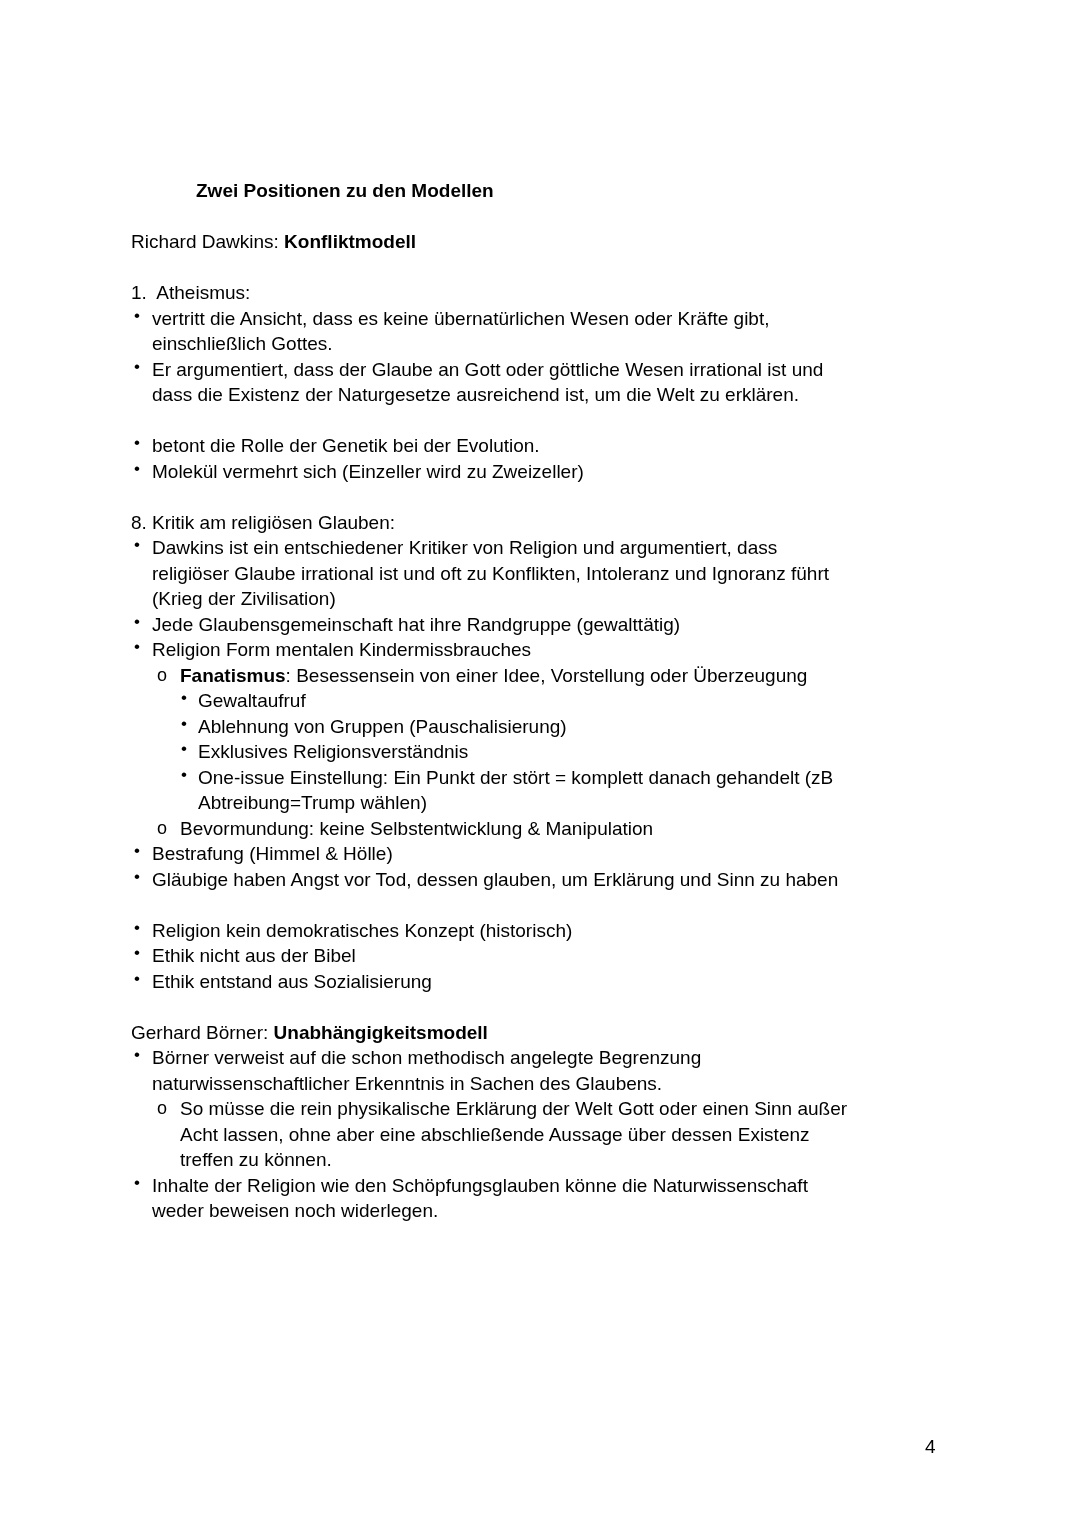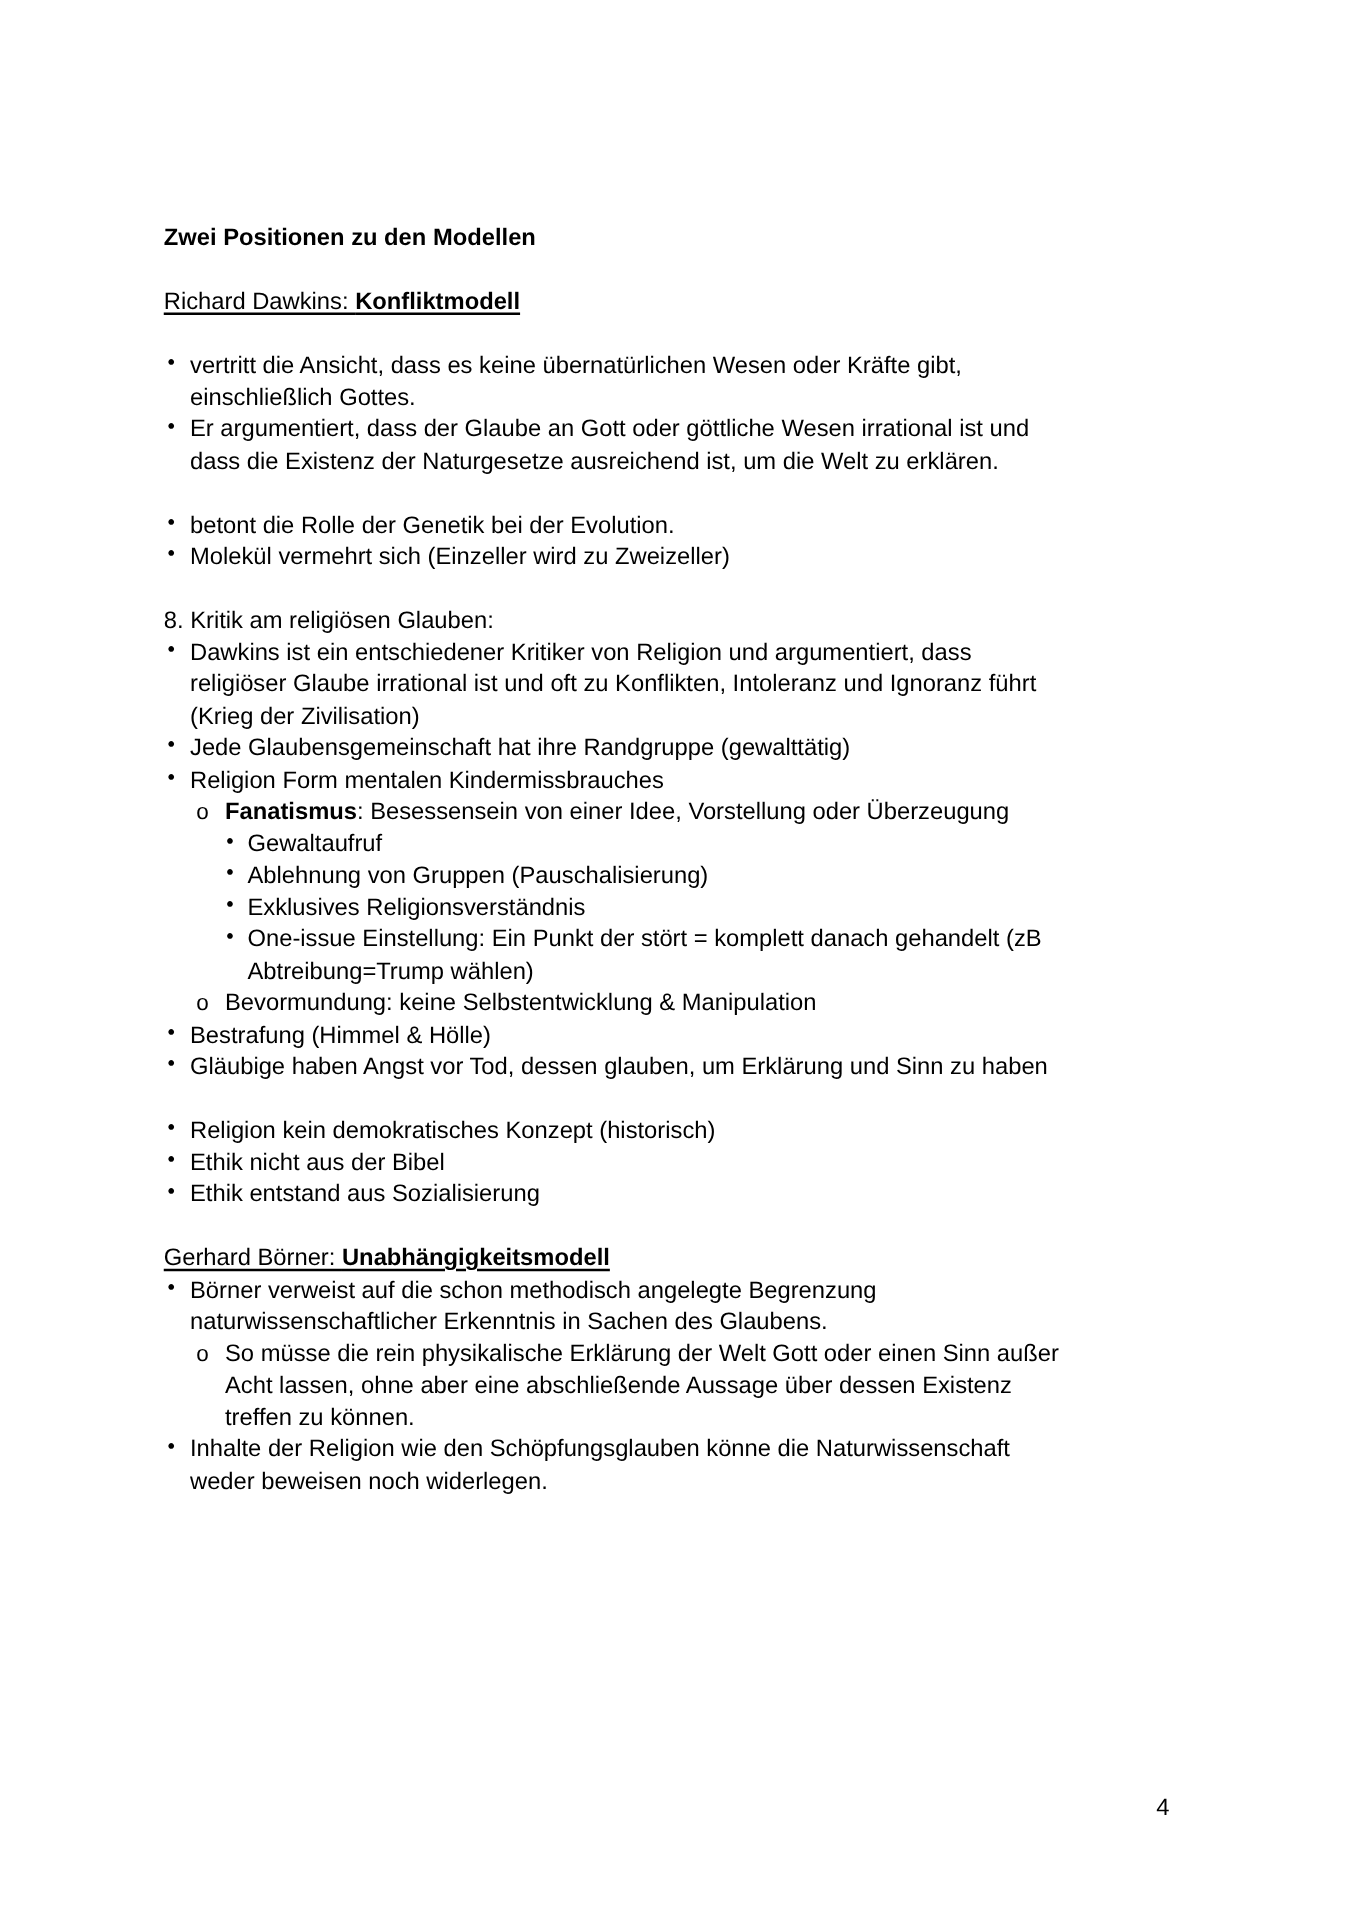--- a/index.html
+++ b/index.html
@@ -20,25 +20,25 @@
   }
   .content {
     position: absolute;
     left: 131px;
     top: 178px;
     width: 840px;
   }
   .line { white-space: pre-wrap; }
   .title {
     font-weight: bold;
+    margin-left: 65px;
   }
   .spacer { height: 25.5px; }
   .run-bold { font-weight: bold; }
   .run-underline {
-    text-decoration: underline;
     text-decoration-thickness: 1.5px;
     text-underline-offset: 3px;
   }
   .bullet { display: flex; align-items: flex-start; }
   .bullet .marker {
     flex: none;
     white-space: pre;
   }
   .bullet .btext {
     flex: 1 1 auto;
@@ -66,20 +66,21 @@
 </head>
 <body>
 
 <div class="page">
   <div class="content">
     <div class="line title">Zwei Positionen zu den Modellen</div>
     <div>
         <div class="spacer"></div>
         <div class="line heading"><span class="run-underline">Richard Dawkins: </span><span class="run-bold run-underline">Konfliktmodell</span></div>
         <div class="spacer"></div>
+        <div class="line numbered">1.  Atheismus:</div>
         <div class="bullet lvl1">
           <span class="marker dot-marker">•</span>
           <span class="btext">vertritt die Ansicht, dass es keine übernatürlichen Wesen oder Kräfte gibt,
 einschließlich Gottes.</span>
         </div>
         <div class="bullet lvl1">
           <span class="marker dot-marker">•</span>
           <span class="btext">Er argumentiert, dass der Glaube an Gott oder göttliche Wesen irrational ist und
 dass die Existenz der Naturgesetze ausreichend ist, um die Welt zu erklären.</span>
         </div>

